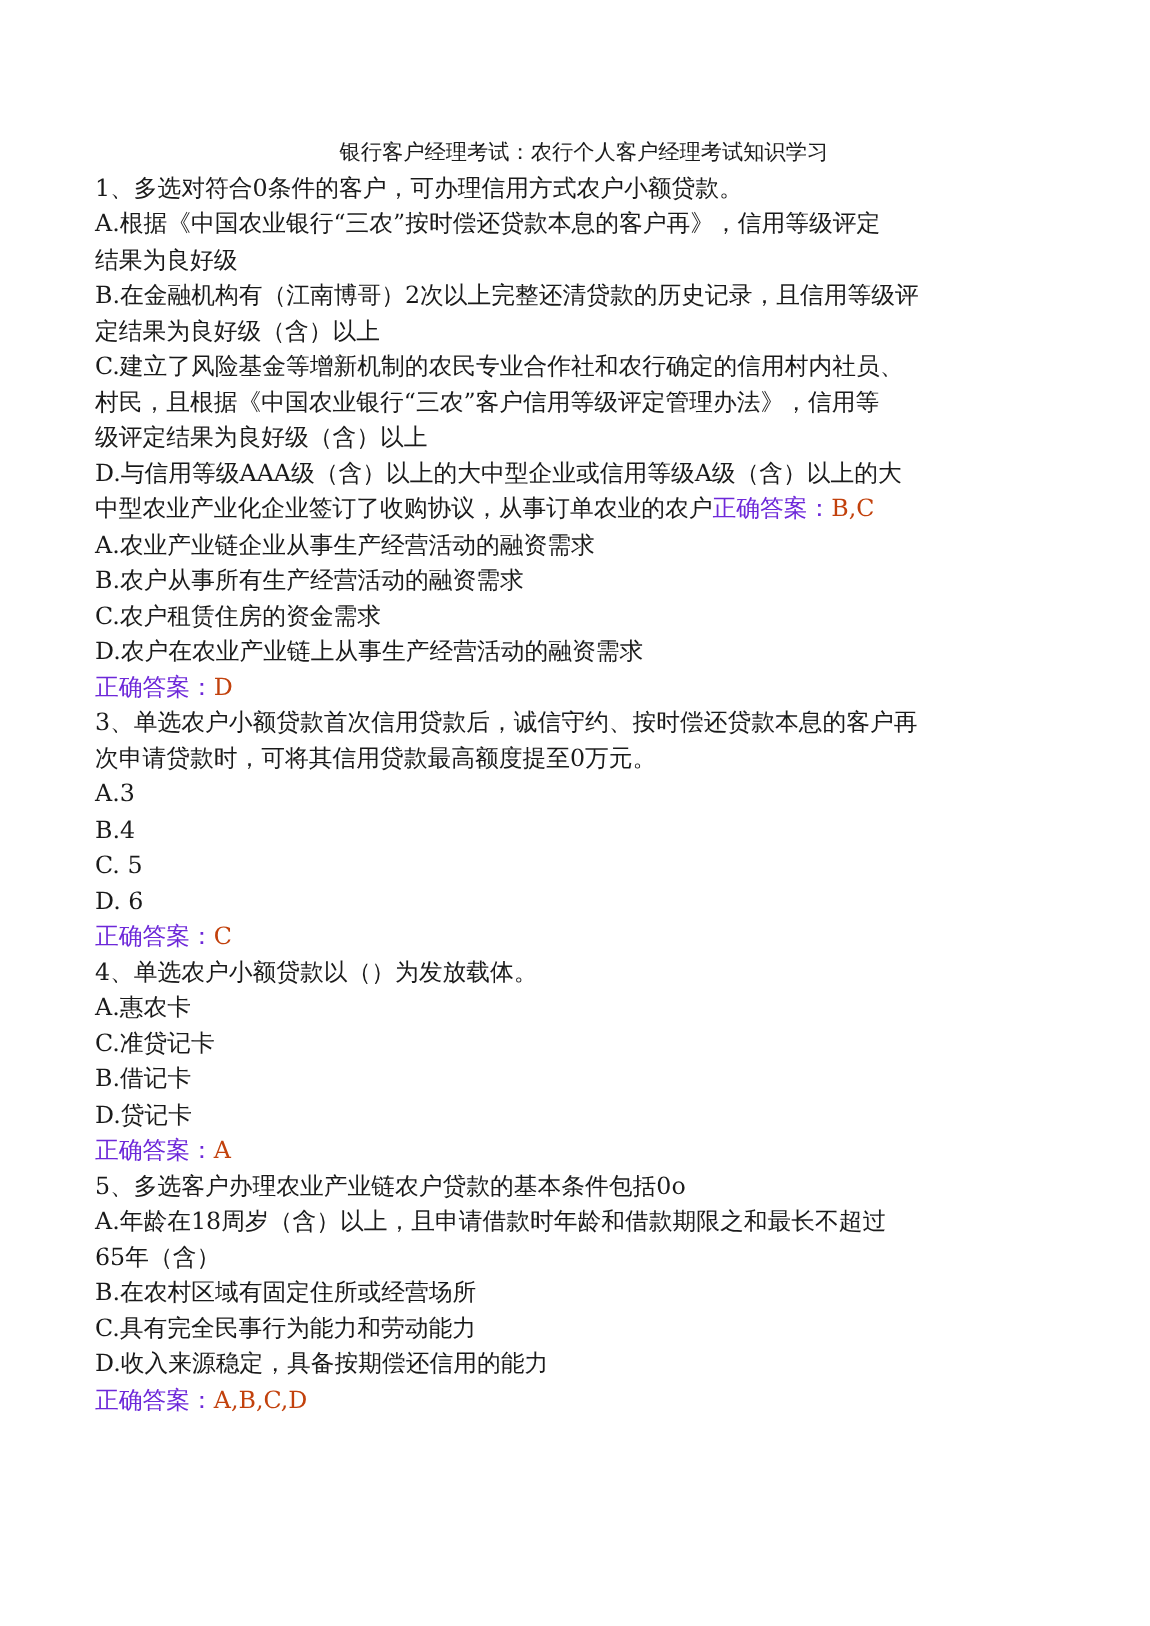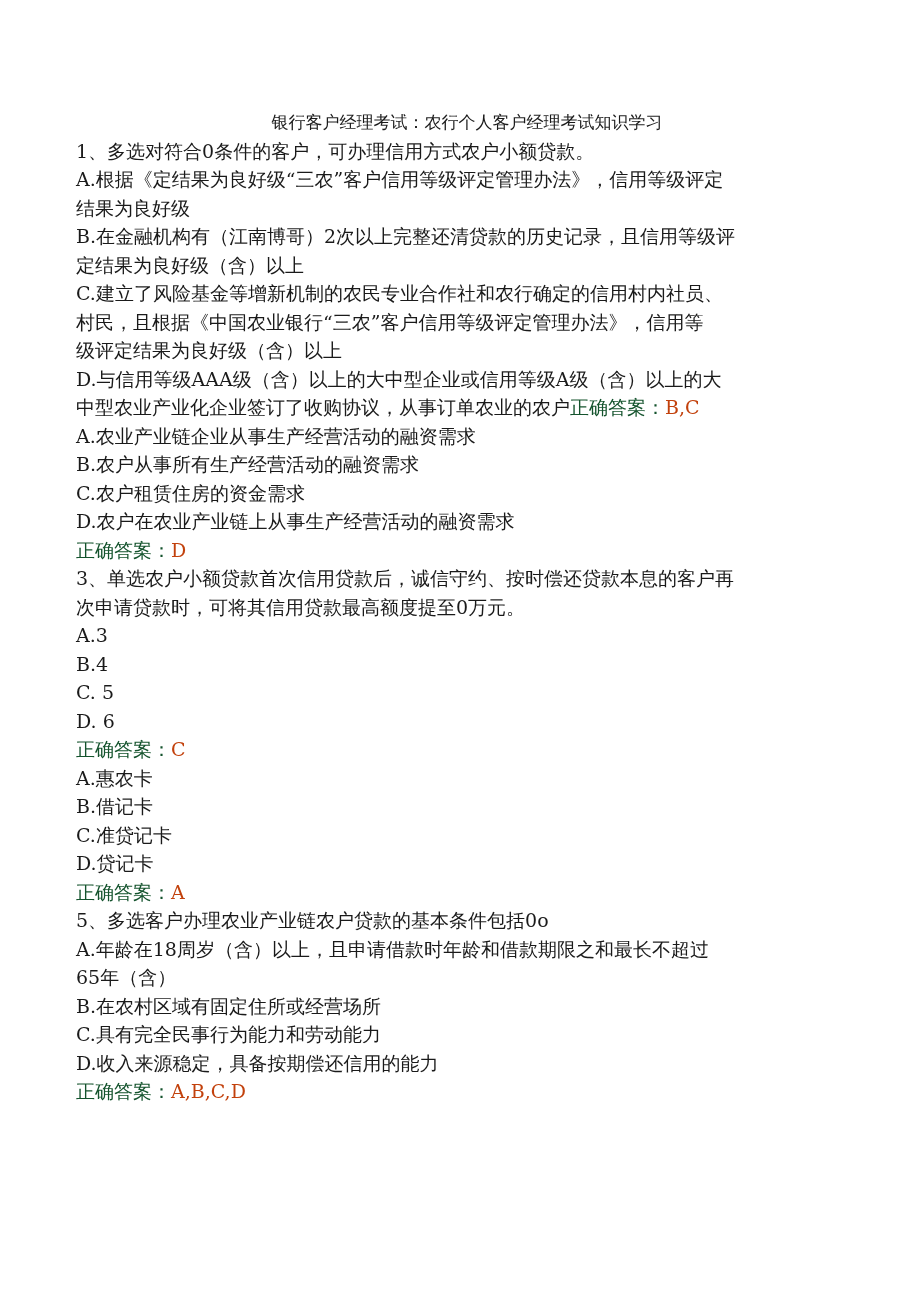--- a/index.html
+++ b/index.html
@@ -28,35 +28,35 @@
       height: 28.5px;
       white-space: nowrap;
       padding-left: 12px;
     }
     .line {
       font-size: 19px;
       line-height: 28.5px;
       white-space: nowrap;
     }
     .answer-label {
-      color: #14532d;
+      color: #6d28d9;
     }
     .answer-value {
       color: #c2410c;
     }
   </style>
 </head>
 <body>
 
 <div class="page">
   <div class="title">银行客户经理考试：农行个人客户经理考试知识学习</div>
 
   <div>
     <div class="line">1、多选对符合0条件的客户，可办理信用方式农户小额贷款。</div>
-    <div class="line">A.根据《定结果为良好级“三农”客户信用等级评定管理办法》，信用等级评定</div>
+    <div class="line">A.根据《中国农业银行“三农”按时偿还贷款本息的客户再》，信用等级评定</div>
     <div class="line">结果为良好级</div>
     <div class="line">B.在金融机构有（江南博哥）2次以上完整还清贷款的历史记录，且信用等级评</div>
     <div class="line">定结果为良好级（含）以上</div>
     <div class="line">C.建立了风险基金等增新机制的农民专业合作社和农行确定的信用村内社员、</div>
     <div class="line">村民，且根据《中国农业银行“三农”客户信用等级评定管理办法》，信用等</div>
     <div class="line">级评定结果为良好级（含）以上</div>
     <div class="line">D.与信用等级AAA级（含）以上的大中型企业或信用等级A级（含）以上的大</div>
     <div class="line"><span>中型农业产业化企业签订了收购协议，从事订单农业的农户</span><span class="answer-label">正确答案：</span><span class="answer-value">B,C</span></div>
   </div>
 
@@ -72,23 +72,24 @@
     <div class="line">3、单选农户小额贷款首次信用贷款后，诚信守约、按时偿还贷款本息的客户再</div>
     <div class="line">次申请贷款时，可将其信用贷款最高额度提至0万元。</div>
     <div class="line">A.3</div>
     <div class="line">B.4</div>
     <div class="line">C. 5</div>
     <div class="line">D. 6</div>
     <div class="line"><span class="answer-label">正确答案：</span><span class="answer-value">C</span></div>
   </div>
 
   <div>
+    <div class="line">4、单选农户小额贷款以（）为发放载体。</div>
     <div class="line">A.惠农卡</div>
+    <div class="line">C.准贷记卡</div>
     <div class="line">B.借记卡</div>
-    <div class="line">C.准贷记卡</div>
     <div class="line">D.贷记卡</div>
     <div class="line"><span class="answer-label">正确答案：</span><span class="answer-value">A</span></div>
   </div>
 
   <div>
     <div class="line">5、多选客户办理农业产业链农户贷款的基本条件包括0o</div>
     <div class="line">A.年龄在18周岁（含）以上，且申请借款时年龄和借款期限之和最长不超过</div>
     <div class="line">65年（含）</div>
     <div class="line">B.在农村区域有固定住所或经营场所</div>
     <div class="line">C.具有完全民事行为能力和劳动能力</div>

